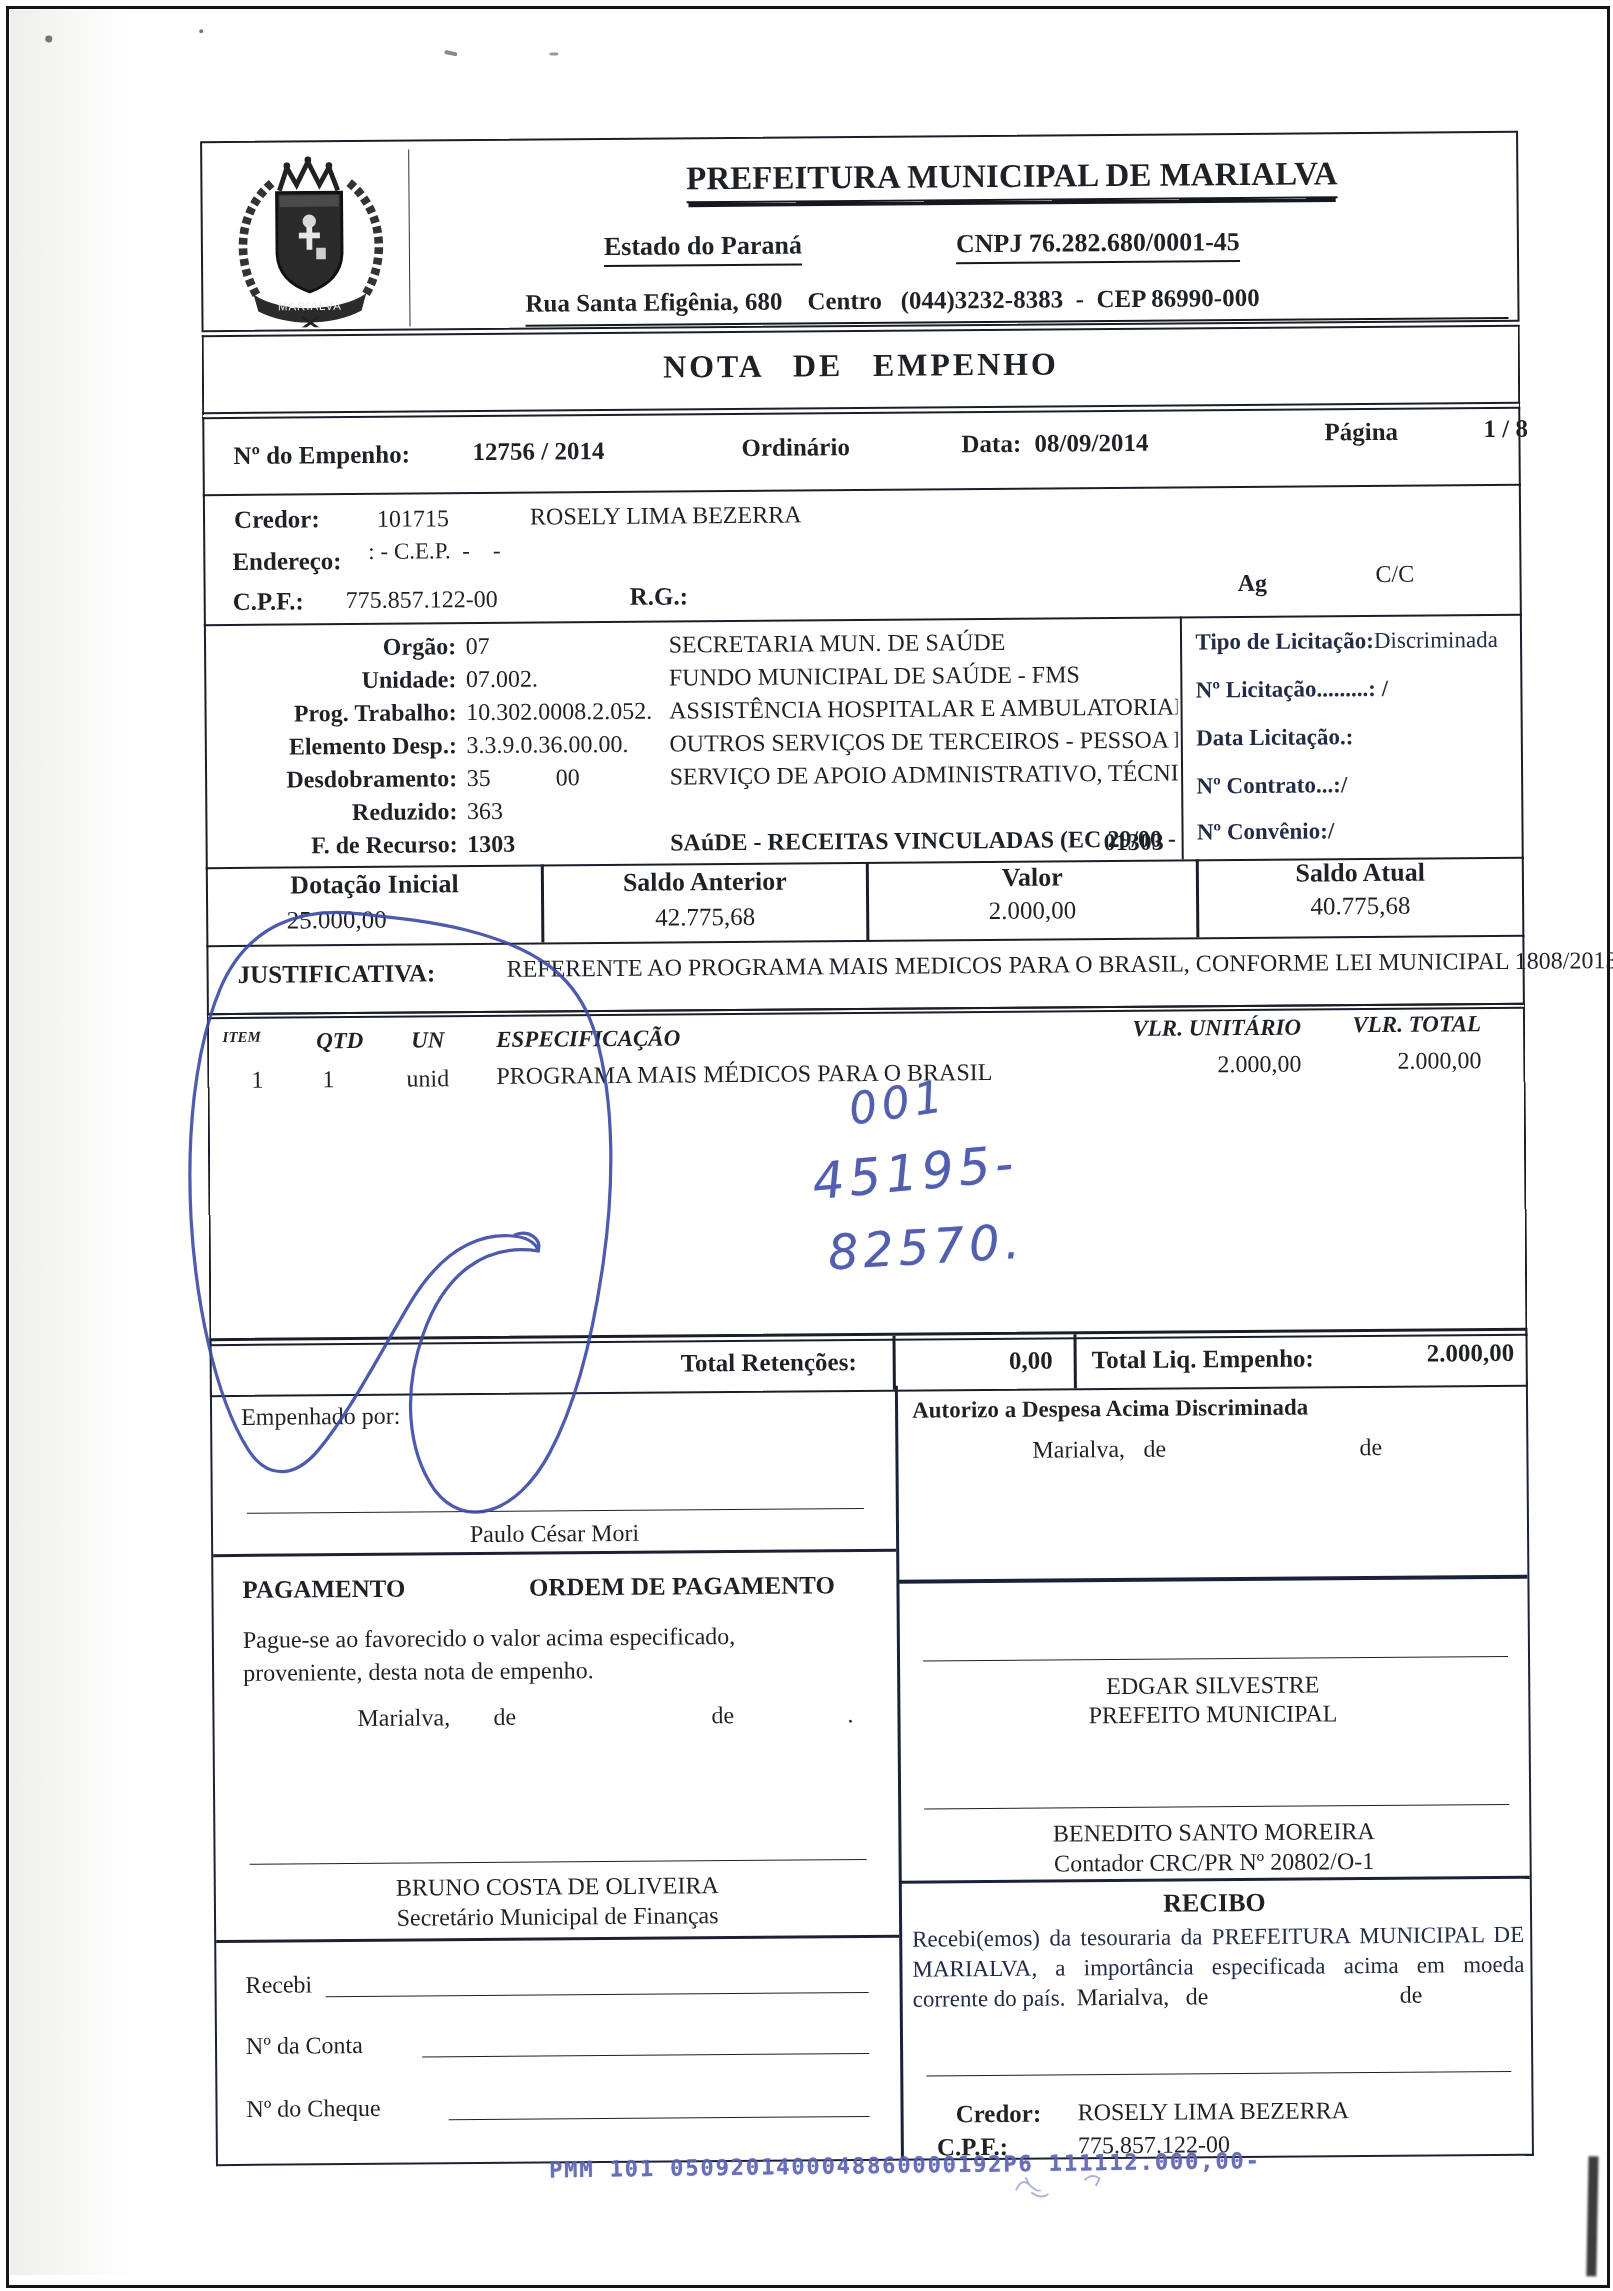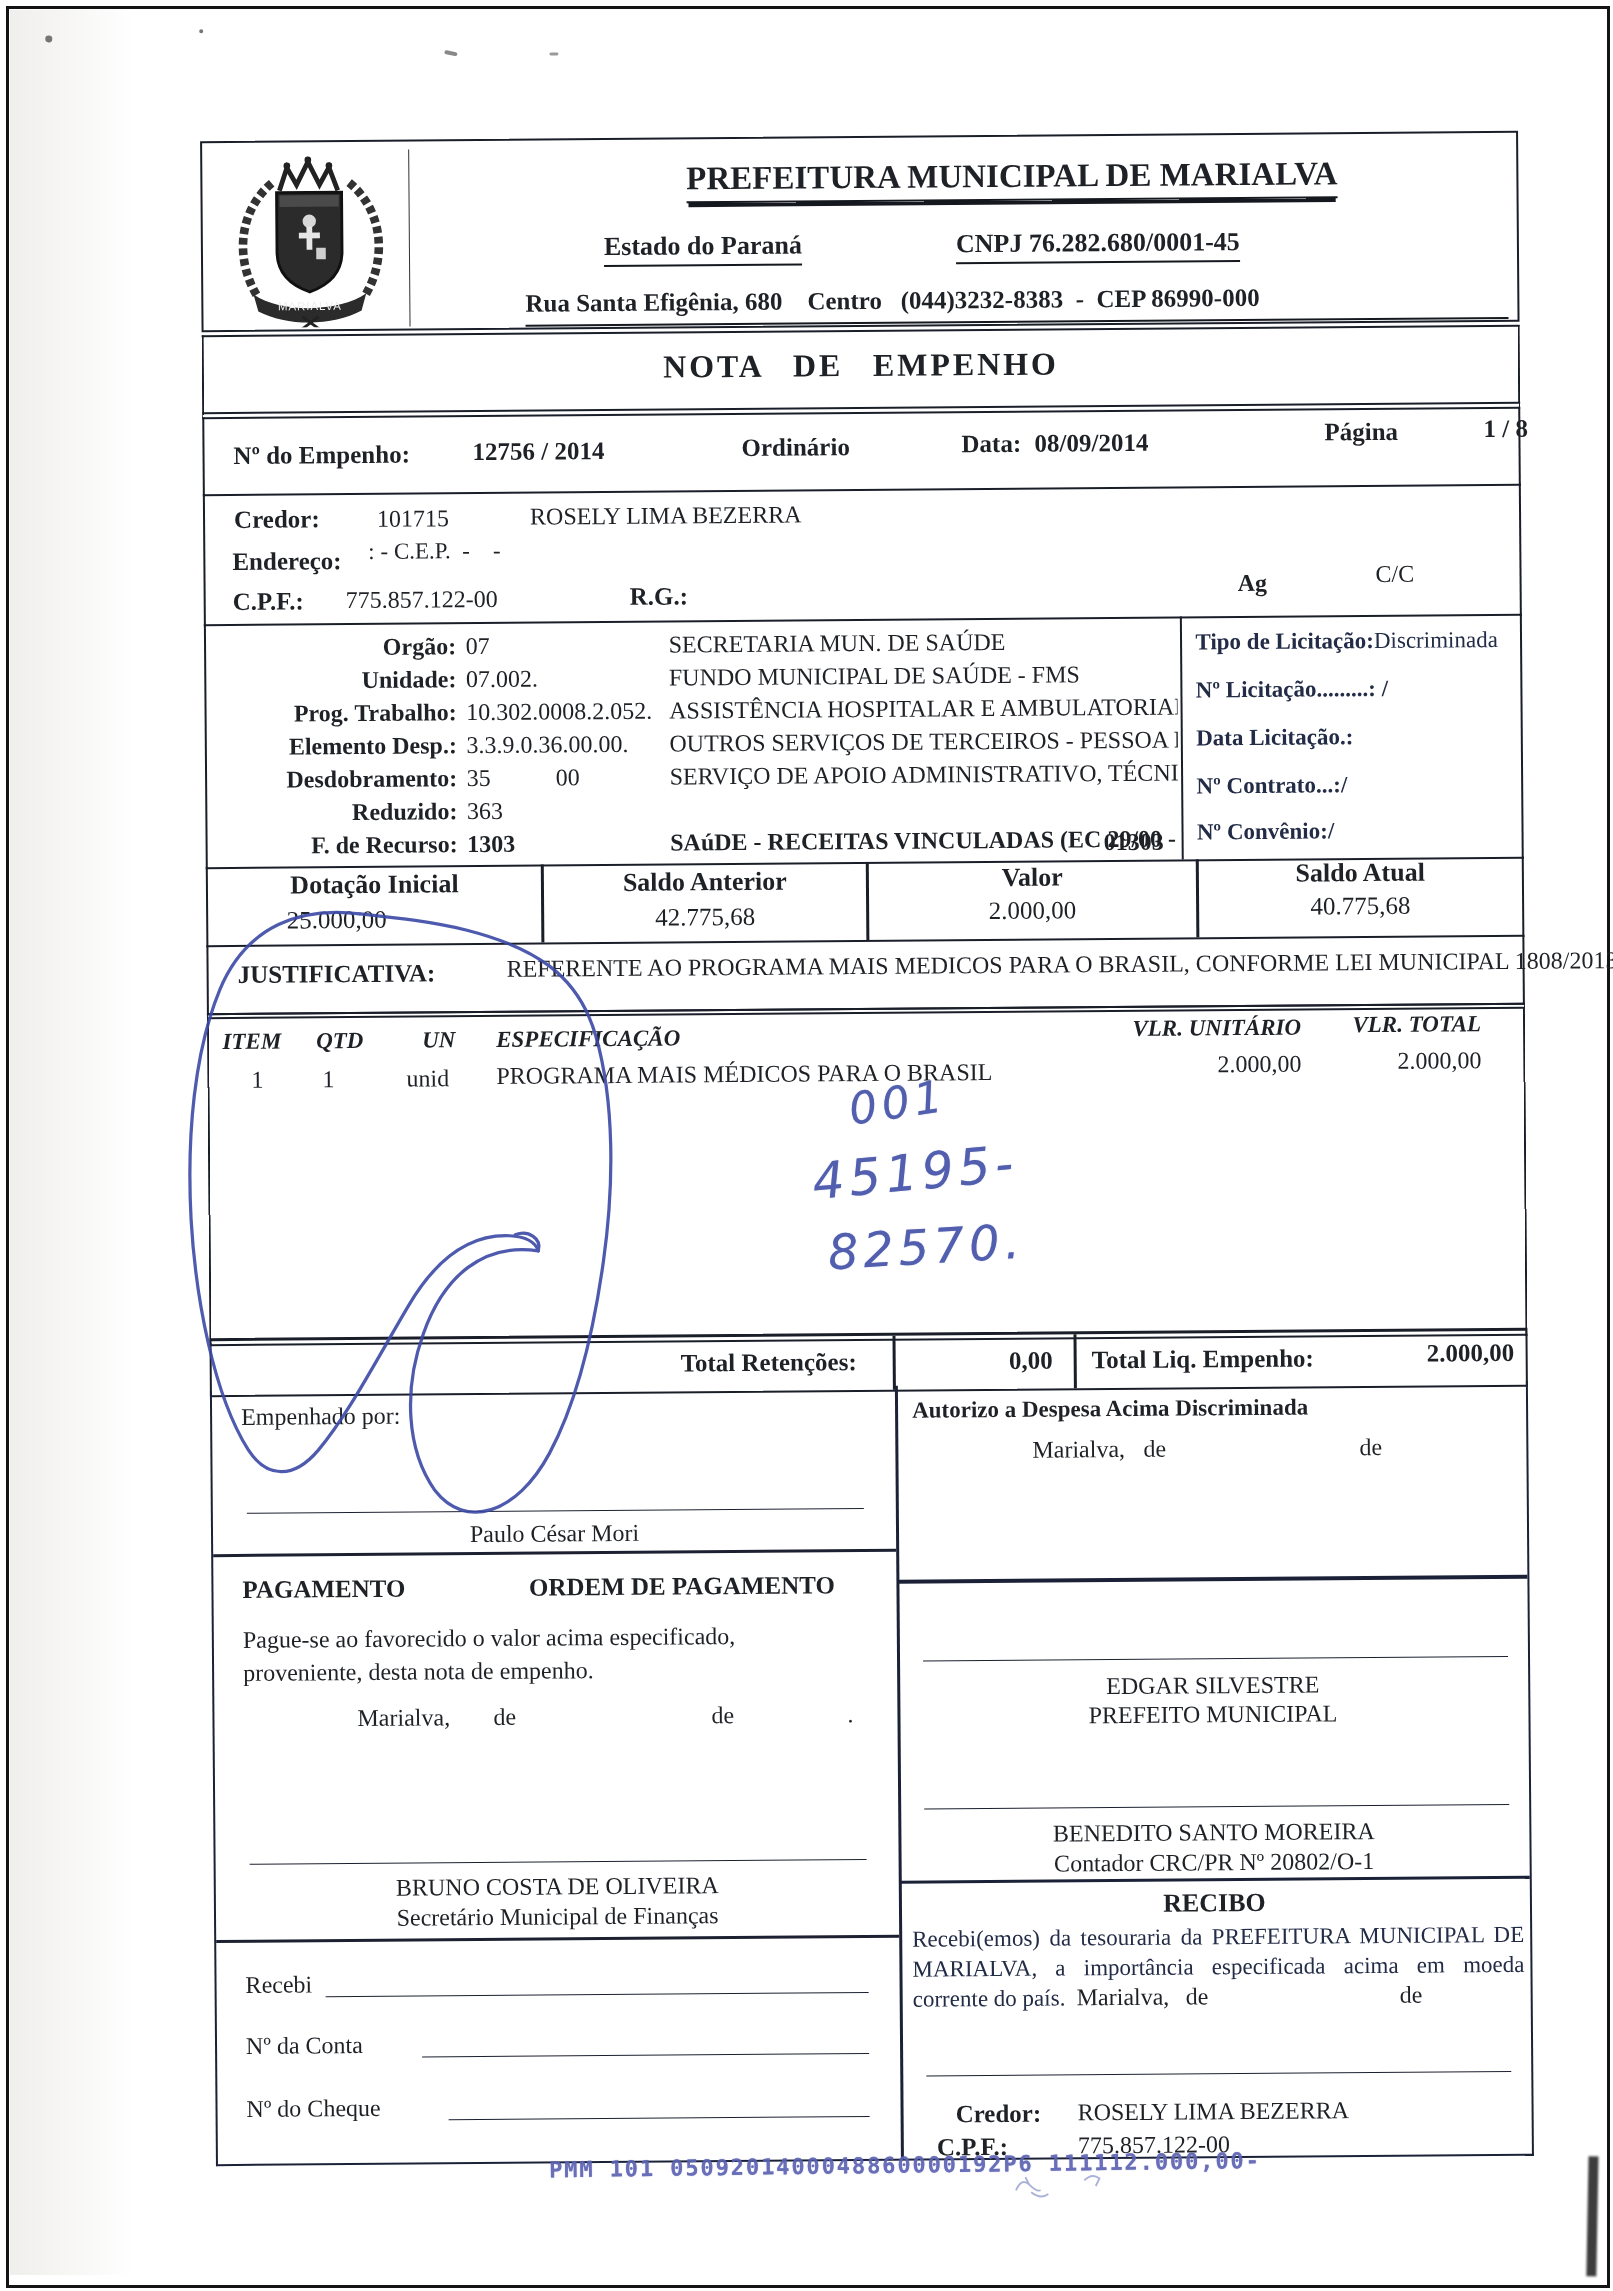--- a/index.html
+++ b/index.html
@@ -170,23 +170,23 @@
       <div class="abs ctr" style="left:0;top:34px;width:100%;font-size:25px;">40.775,68</div>
     </div>
   </div>
 
   <div class="box" style="left:208px;top:941px;width:1314px;height:67px;border-top:none;">
     <span class="abs b" style="left:29px;top:15.3px;font-size:25px;">JUSTIFICATIVA:</span>
     <span class="abs" style="left:298px;top:11.5px;font-size:24px;">REFERENTE AO PROGRAMA MAIS MEDICOS PARA O BRASIL, CONFORME LEI MUNICIPAL 1808/2013.</span>
   </div>
 
   <div class="box" style="left:208px;top:1008px;width:1314px;height:325px;border-top:6.7px double #1a1e29;">
-    <span class="abs b i" style="left:13.4px;top:9.6px;font-size:23px;">ITEM</span>
+    <span class="abs b i" style="left:13.4px;top:9.6px;font-size:15px;">ITEM</span>
     <span class="abs b i" style="left:107px;top:9.6px;font-size:23px;">QTD</span>
-    <span class="abs b i" style="left:213px;top:9.6px;font-size:23px;">UN</span>
+    <span class="abs b i" style="left:202px;top:9.6px;font-size:23px;">UN</span>
     <span class="abs b i" style="left:287px;top:9.6px;font-size:23px;">ESPECIFICAÇÃO</span>
     <span class="abs b i rt" style="left:918px;top:3.8px;width:174px;font-size:23px;">VLR. UNITÁRIO</span>
     <span class="abs b i rt" style="left:1133px;top:1.9px;width:139px;font-size:23px;">VLR. TOTAL</span>
 
     <span class="abs" style="left:42px;top:48px;font-size:24px;">1</span>
     <span class="abs" style="left:113px;top:48px;font-size:24px;">1</span>
     <span class="abs" style="left:197px;top:48px;font-size:24px;">unid</span>
     <span class="abs" style="left:287px;top:46px;font-size:24px;">PROGRAMA MAIS MÉDICOS PARA O BRASIL</span>
     <span class="abs rt" style="left:918px;top:40px;width:174px;font-size:24px;">2.000,00</span>
     <span class="abs rt" style="left:1133px;top:38px;width:139px;font-size:24px;">2.000,00</span>

